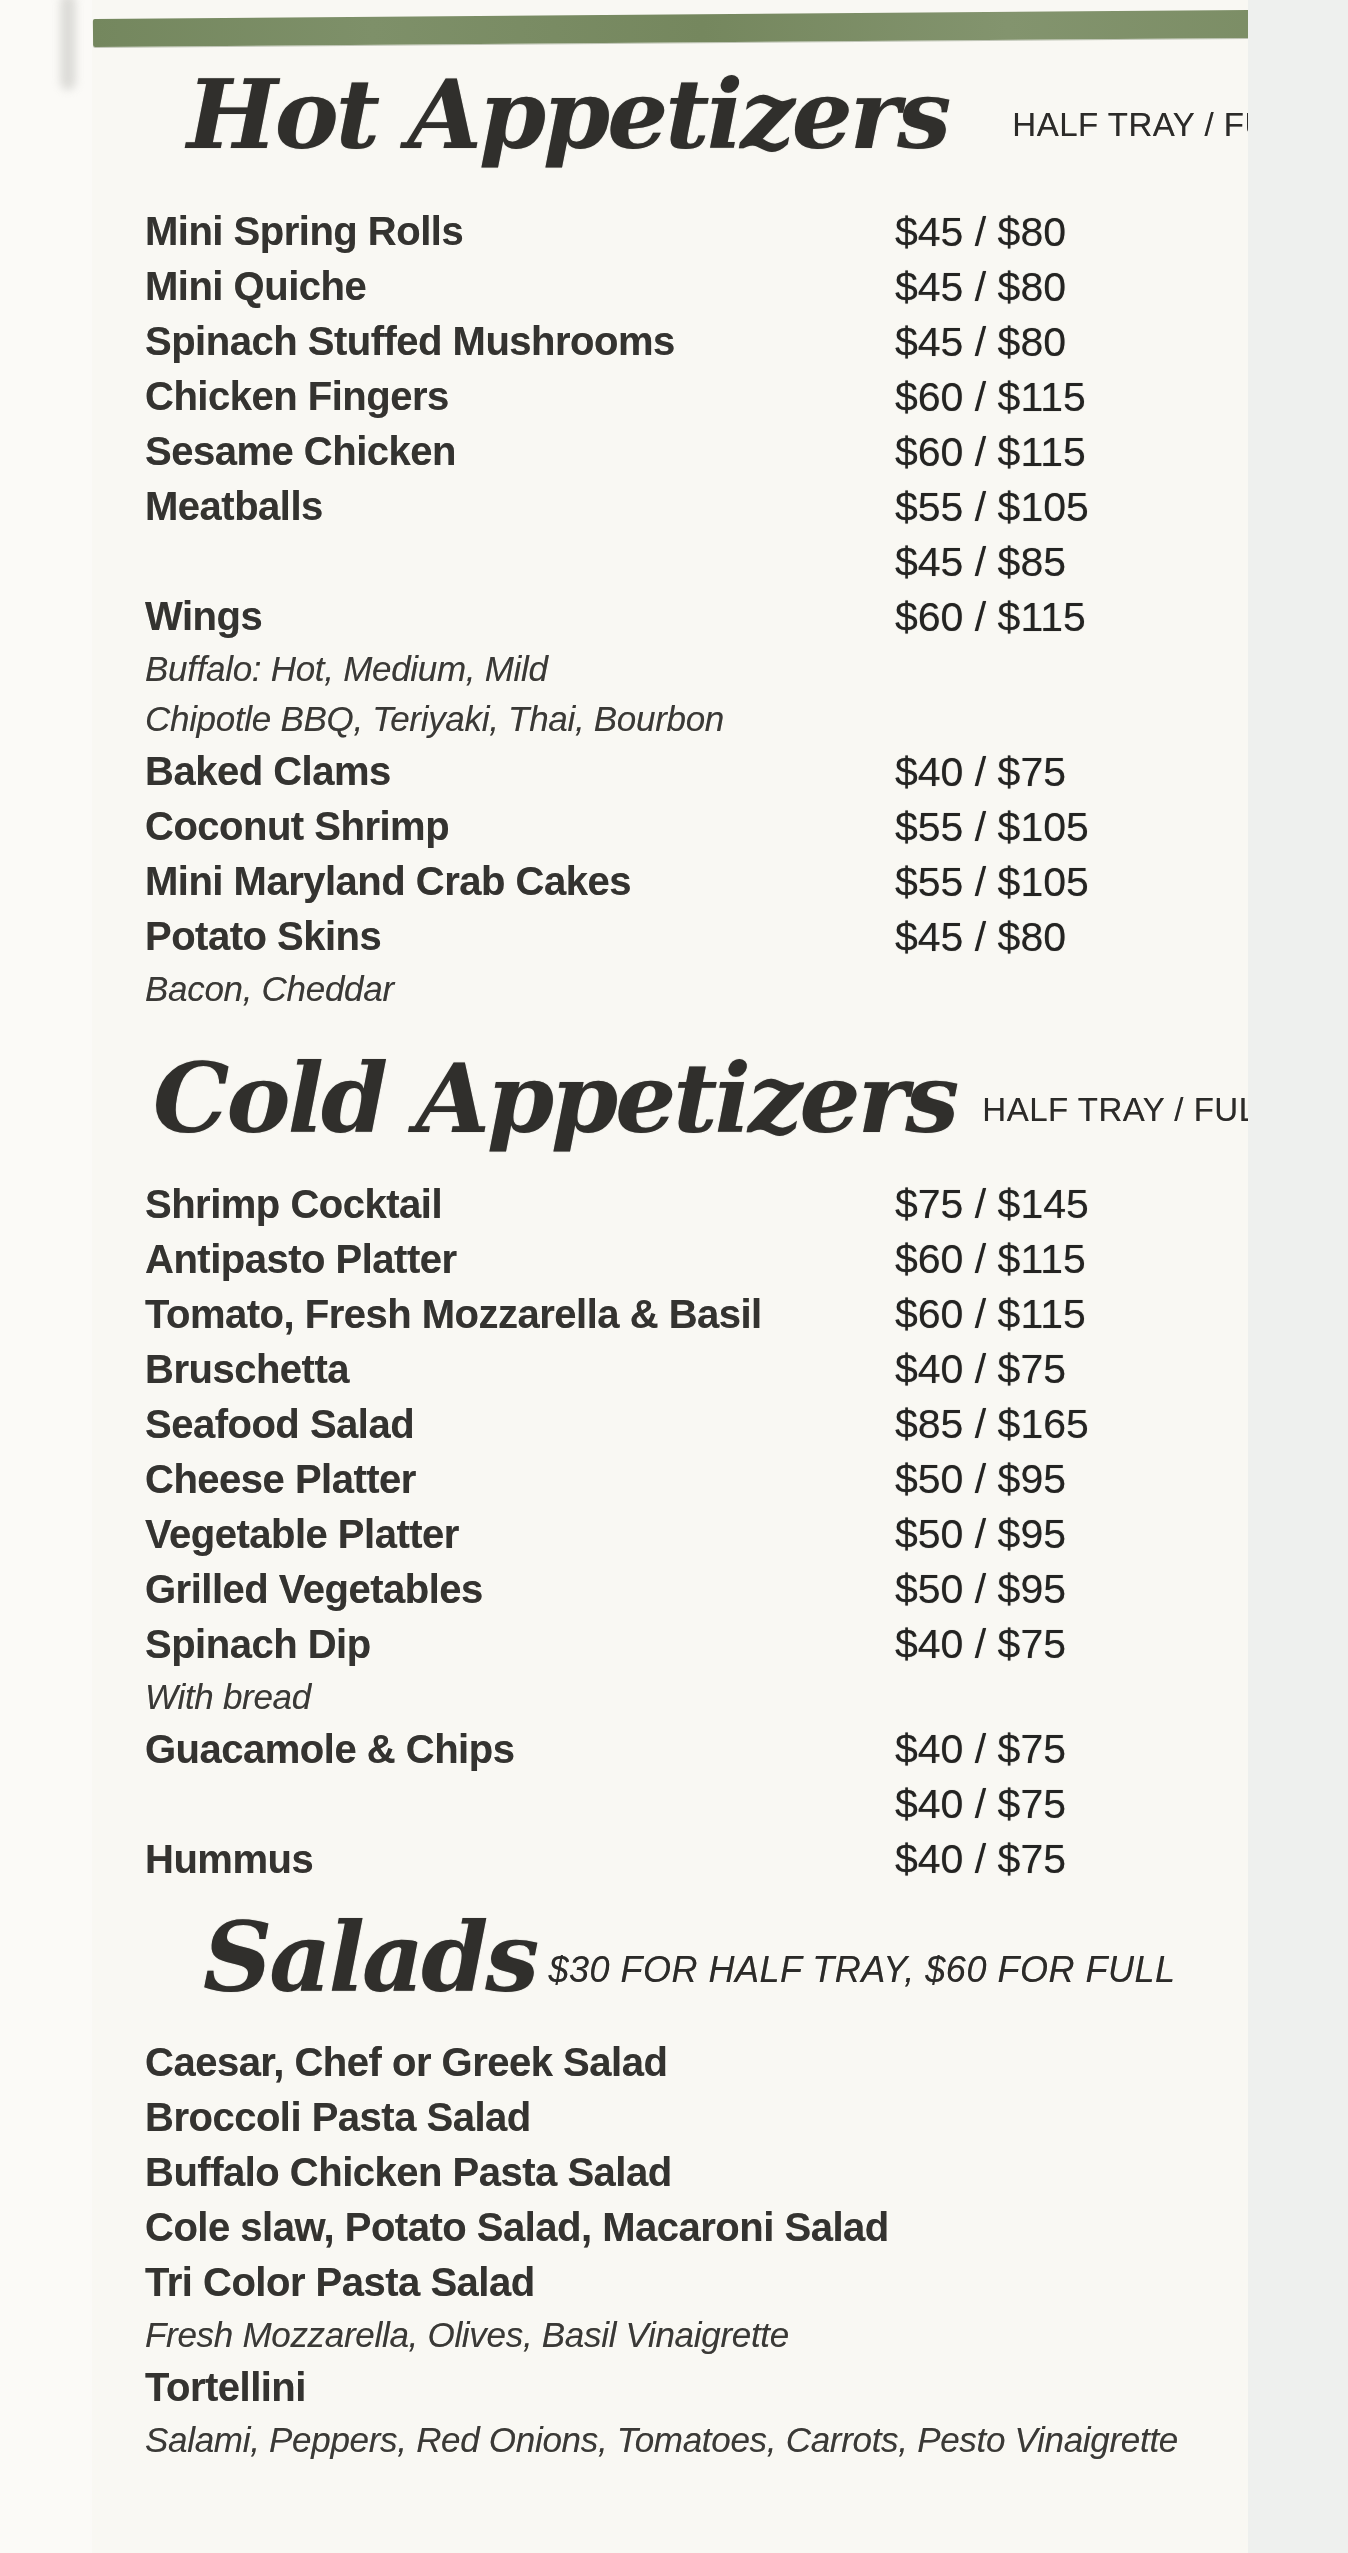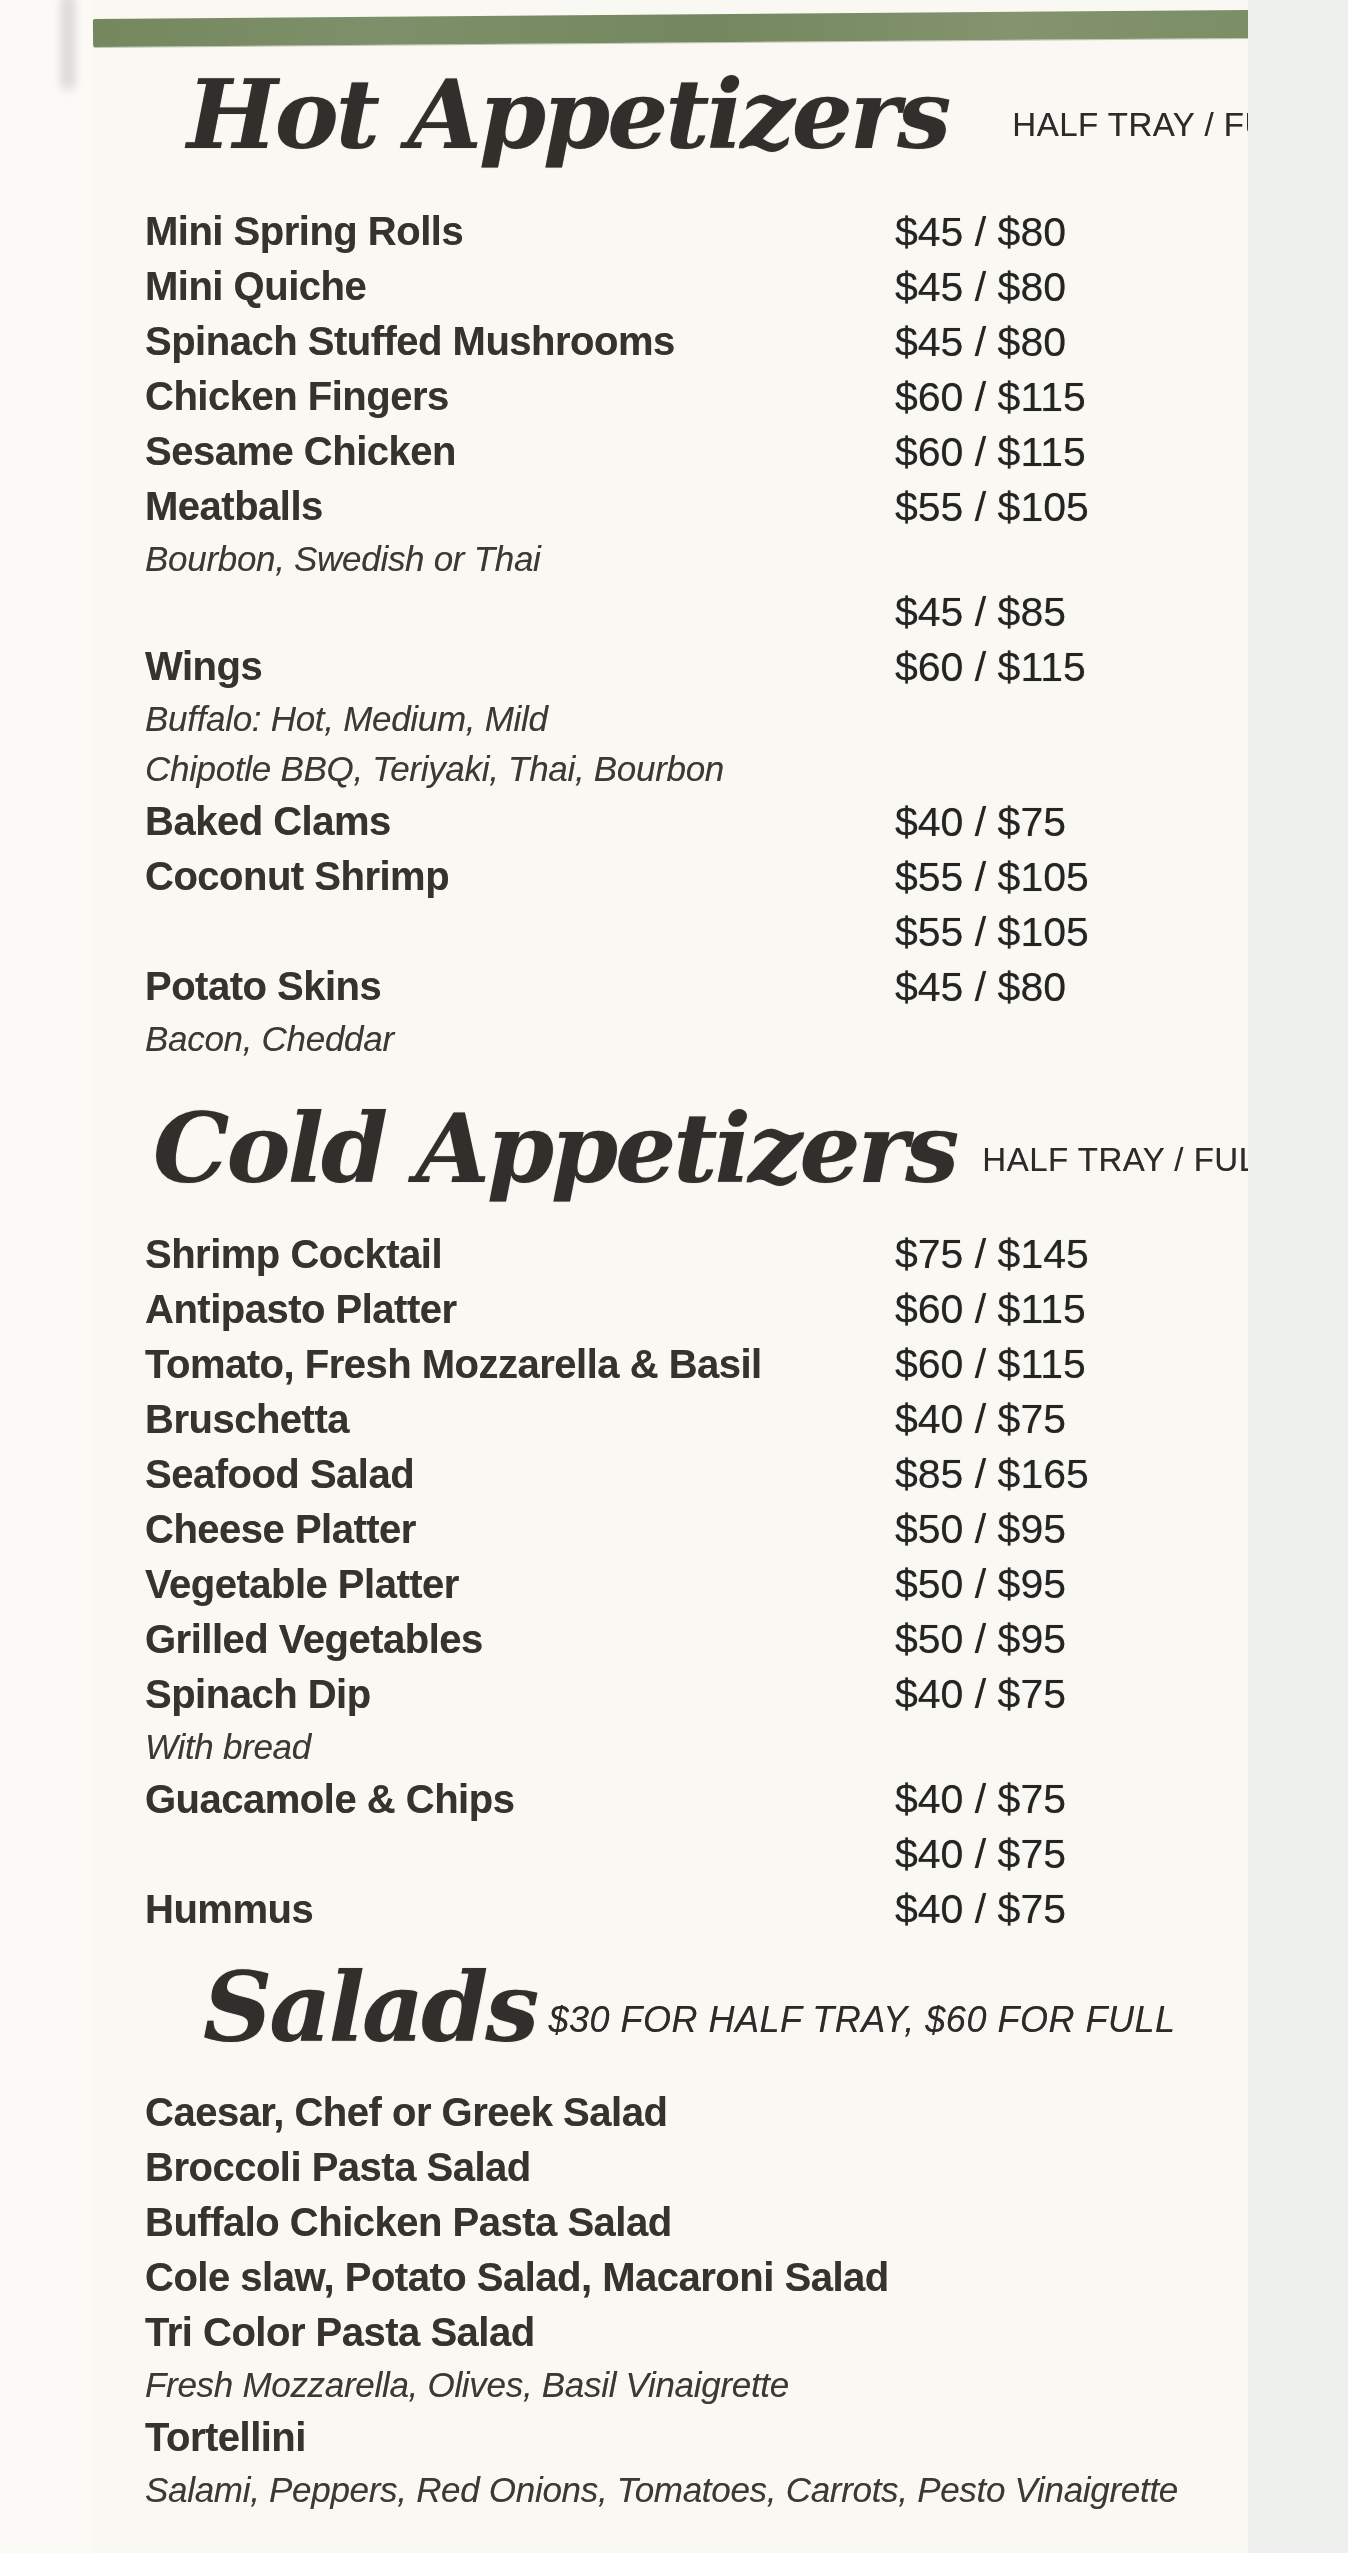--- a/index.html
+++ b/index.html
@@ -117,23 +117,20 @@
             <span class="item-price">$60 / $115</span>
           </div>
           <div class="item-row">
             <span class="item-name">Sesame Chicken</span>
             <span class="item-price">$60 / $115</span>
           </div>
           <div class="item-row">
             <span class="item-name">Meatballs</span>
             <span class="item-price">$55 / $105</span>
           </div>
-          <div class="note-row">
-            <span class="item-note">Bourbon, Swedish or Thai</span>
-          </div>
           <div class="item-row">
             <span class="item-price">$45 / $85</span>
           </div>
           <div class="item-row">
             <span class="item-name">Wings</span>
             <span class="item-price">$60 / $115</span>
           </div>
           <div class="note-row">
             <span class="item-note">Buffalo: Hot, Medium, Mild</span>
           </div>
@@ -142,20 +139,21 @@
           </div>
           <div class="item-row">
             <span class="item-name">Baked Clams</span>
             <span class="item-price">$40 / $75</span>
           </div>
           <div class="item-row">
             <span class="item-name">Coconut Shrimp</span>
             <span class="item-price">$55 / $105</span>
           </div>
           <div class="item-row">
+            <span class="item-name">Mini Maryland Crab Cakes</span>
             <span class="item-price">$55 / $105</span>
           </div>
           <div class="item-row">
             <span class="item-name">Potato Skins</span>
             <span class="item-price">$45 / $80</span>
           </div>
           <div class="note-row">
             <span class="item-note">Bacon, Cheddar</span>
           </div>
         </div>

